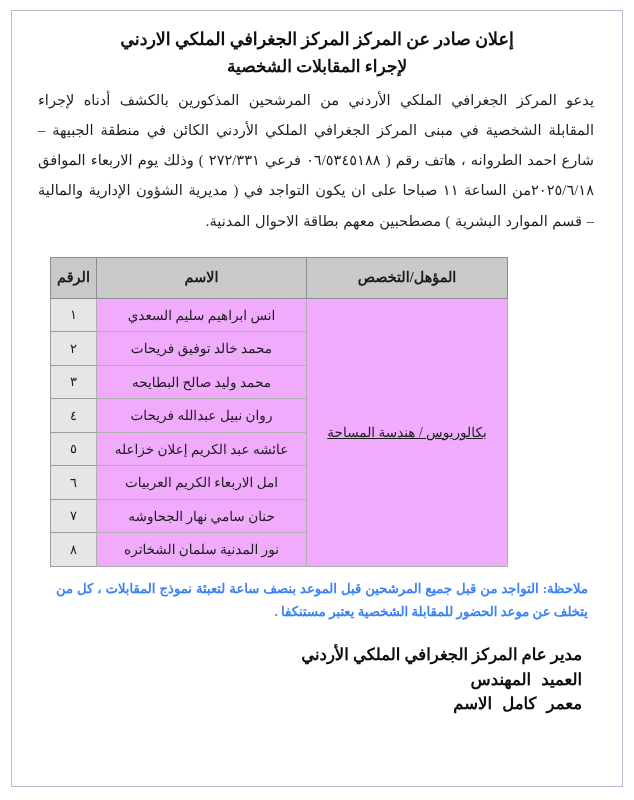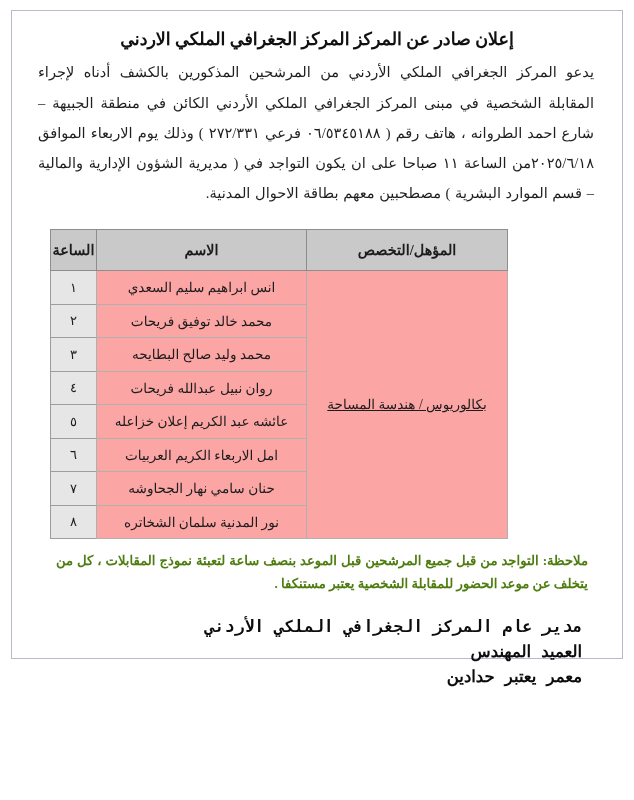--- a/index.html
+++ b/index.html
@@ -13,21 +13,21 @@
     font-family: "Liberation Serif", "DejaVu Serif", serif;
     color: #1a1a1a;
     overflow: hidden;
   }
 
   .page {
     position: absolute;
     left: 11px;
     top: 10px;
     width: 612px;
-    height: 649px;
+    height: 777px;
     box-sizing: border-box;
     border: 1.5px solid #b9b9cc;
     background: #ffffff;
   }
 
   .inner {
     padding: 14px 22px 0 22px;
   }
 
   
@@ -78,21 +78,21 @@
   }
   table.candidates thead th {
     background: #c9c9c9;
     font-weight: bold;
     height: 38px;
     font-size: 14.4px;
     border-color: #8d8d8d;
   }
   table.candidates tbody td {
     height: 30.5px;
-    background: #fca5a5;
+    background: #f0abfc;
     border-color: #b0b0b0;
   }
   table.candidates tbody td.num {
     background: #e6e6e6;
     font-size: 13px;
     border-color: #9d9d9d;
   }
   col.c-num   { width: 46px; }
   col.c-name  { width: 210px; }
   col.c-qual  { width: auto; }
@@ -104,37 +104,36 @@
 
   
   .note {
     margin-top: 11px;
     padding: 0 12px 0 22px;
     font-size: 13.2px;
     font-weight: bold;
     line-height: 1.72;
     text-align: justify;
     text-align-last: right;
-    color: #4d7c0f;
+    color: #3b82f6;
   }
 
   
   .signature {
     margin-top: 20px;
     padding-right: 18px;
     text-align: right;
   }
   .sig-line {
     font-weight: bold;
     color: #0d0d0d;
   }
   .sig-line.role {
     font-size: 16.5px;
     line-height: 1.48;
-    font-family: Liberation Mono, monospace;
   }
   .sig-line.rank {
     font-size: 16.5px;
     line-height: 1.48;
     letter-spacing: 1.2px;
     word-spacing: 6px;
   }
   .sig-line.name {
     font-size: 16.5px;
     line-height: 1.5;
@@ -143,36 +142,37 @@
   }
 </style>
 </head>
 <body>
 
 <div class="page">
   <div class="inner">
 
     <div class="title-block">
       <div class="title-line">إعلان صادر عن المركز المركز الجغرافي الملكي الاردني</div>
+      <div class="title-line second">لإجراء المقابلات الشخصية</div>
     </div>
 
     <div class="body-para">يدعو المركز الجغرافي الملكي الأردني من المرشحين المذكورين بالكشف أدناه لإجراء المقابلة الشخصية في مبنى المركز الجغرافي الملكي الأردني الكائن في منطقة الجبيهة – شارع احمد الطروانه ، هاتف رقم ( ٠٦/٥٣٤٥١٨٨ فرعي ٢٧٢/٣٣١ ) وذلك يوم الاربعاء الموافق ٢٠٢٥/٦/١٨من الساعة ١١ صباحا على ان يكون التواجد في ( مديرية الشؤون الإدارية والمالية – قسم الموارد البشرية ) مصطحبين معهم بطاقة الاحوال المدنية.</div>
 
     <div class="table-wrap">
       <table class="candidates">
         <colgroup>
           <col class="c-qual">
           <col class="c-name">
           <col class="c-num">
         </colgroup>
         <thead>
           <tr>
             <th>المؤهل/التخصص</th>
             <th>الاسم</th>
-            <th>الساعة</th>
+            <th>الرقم</th>
           </tr>
         </thead>
         <tbody id="table-body">
             <tr>
               <td class="qual" rowspan="8">بكالوريوس / هندسة المساحة</td>
               <td class="name">انس ابراهيم سليم السعدي</td>
               <td class="num">١</td>
             </tr>
             <tr>
               <td class="name">محمد خالد توفيق فريحات</td>
@@ -204,17 +204,17 @@
             </tr>
           </tbody>
       </table>
     </div>
 
     <div class="note">ملاحظة: التواجد من قبل جميع المرشحين قبل الموعد بنصف ساعة لتعبئة نموذج المقابلات ، كل من يتخلف عن موعد الحضور للمقابلة الشخصية يعتبر مستنكفا .</div>
 
     <div class="signature">
       <div class="sig-line role">مدير عام المركز الجغرافي الملكي الأردني</div>
       <div class="sig-line rank">العميد المهندس</div>
-      <div class="sig-line name">معمر يعتبر حدادين</div>
+      <div class="sig-line name">معمر كامل الاسم</div>
     </div>
 
   </div>
 </div>
 
 </body></html>

